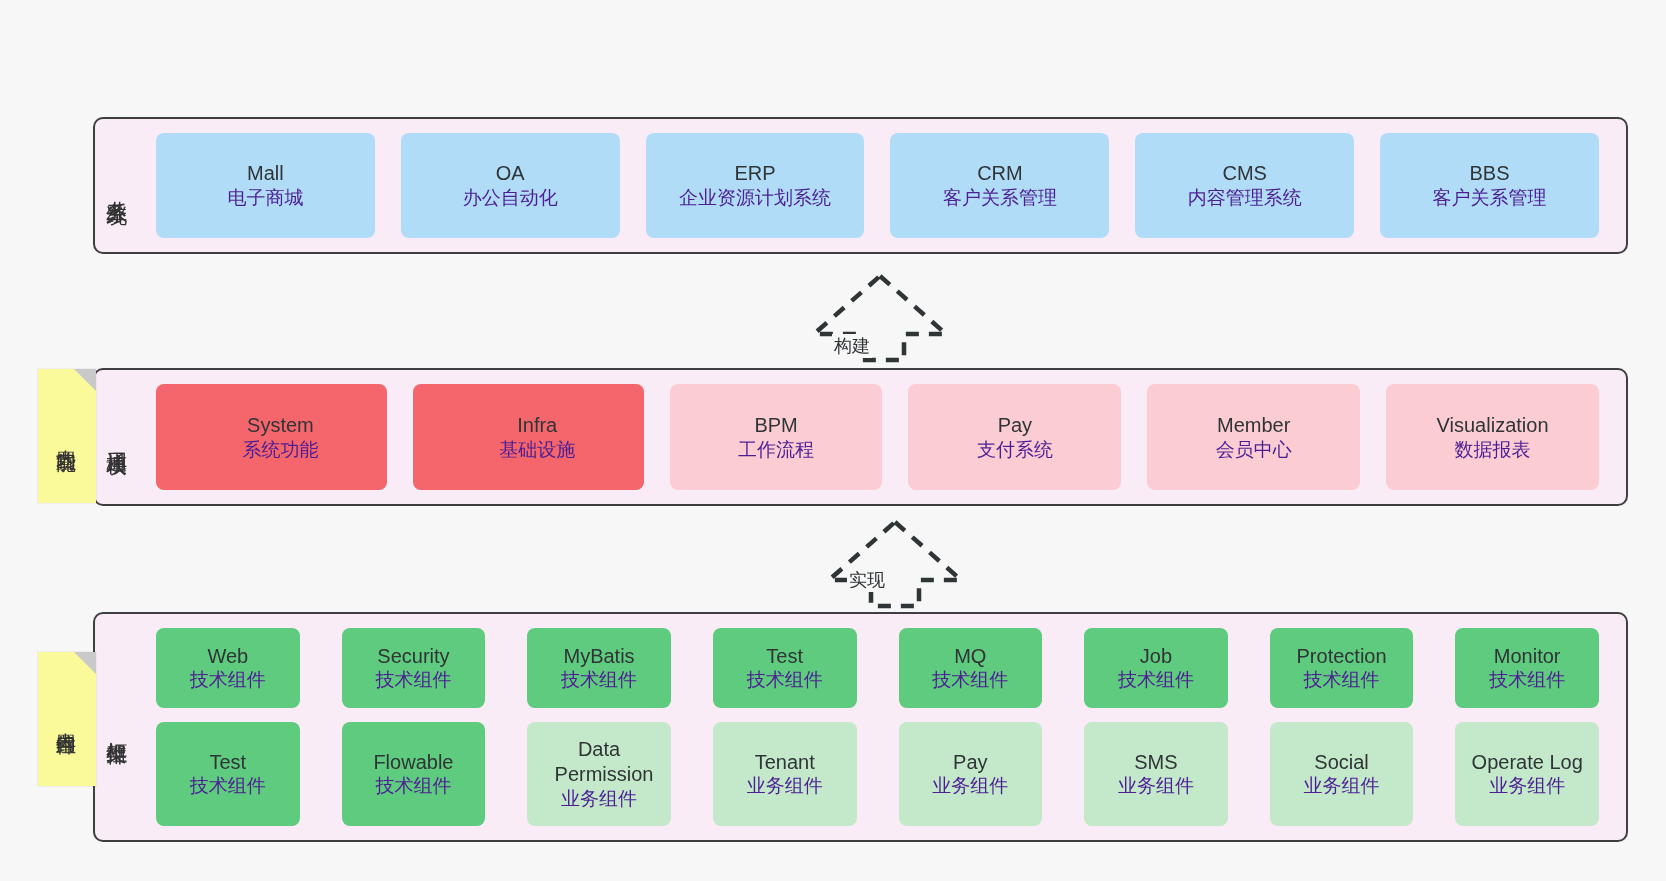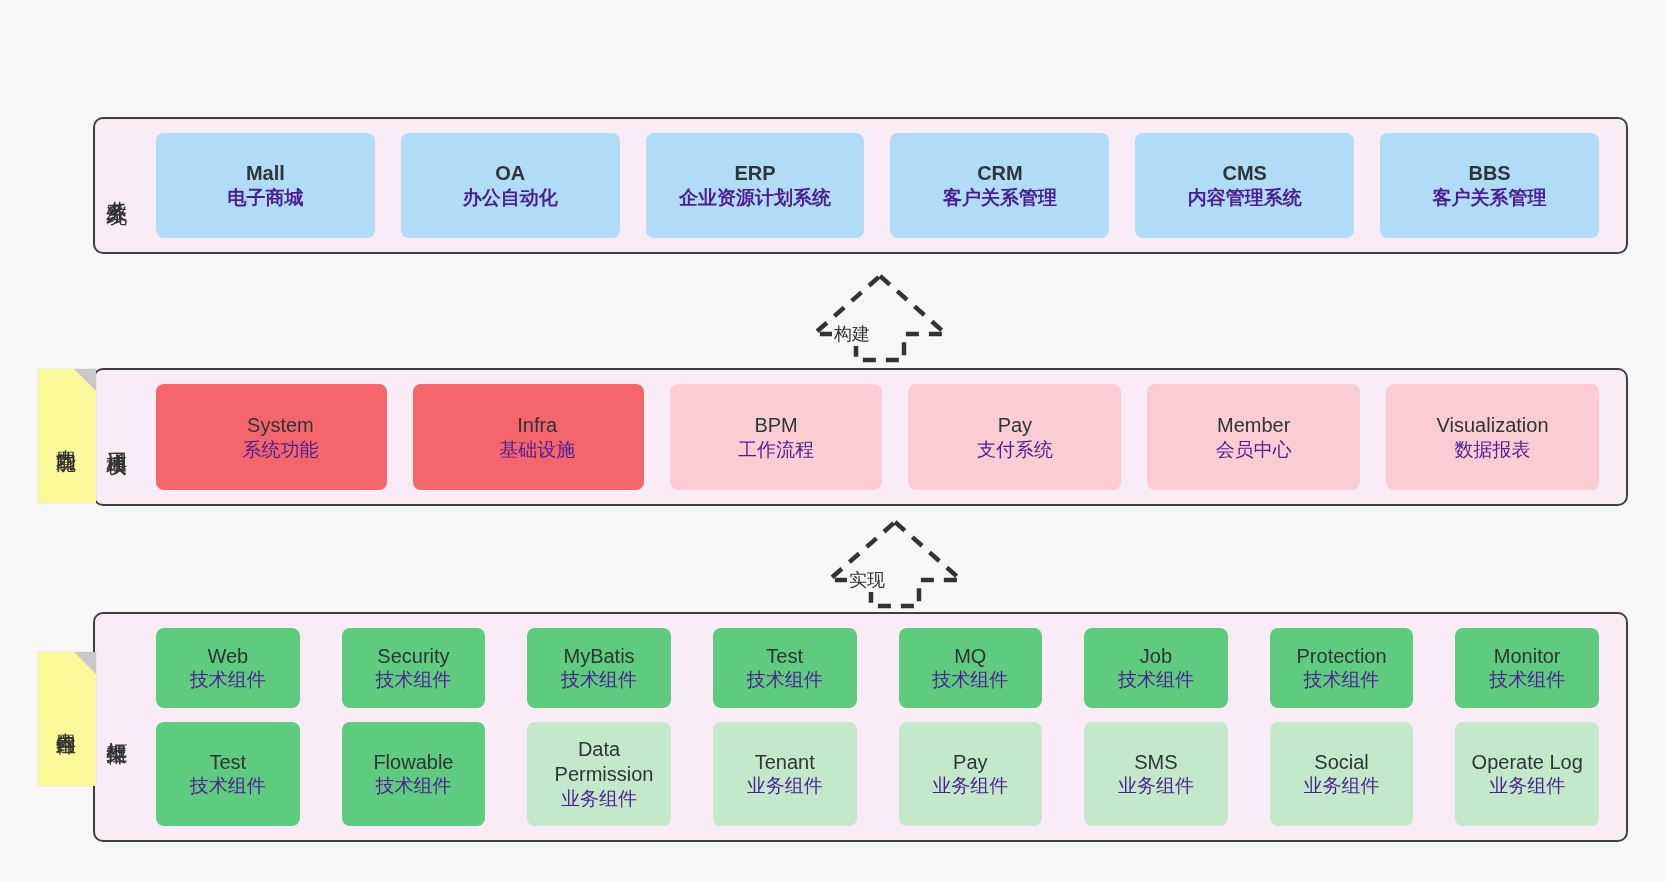--- a/index.html
+++ b/index.html
@@ -79,21 +79,21 @@
   }
   .node .title {
     font-size: 20px;
     color: #2f3436;
     white-space: normal;
   }
   .node .sub {
     font-size: 19px;
     color: #4c1d95;
   }
-  .node.blue      { background: #b1dcf8; font-weight: bold; }
+  .node.blue      { background: #b1dcf8; }
   .node.red       { background: #f4666c; padding-left: 24px; }
   .node.pink      { background: #fbcdd2; }
   .node.green     { background: #5fcb7e; }
   .node.lightgreen{ background: #c3e9ca; }
 
   
   .note {
     position: absolute;
     background: #fbfa9a;
     box-sizing: border-box;
@@ -171,21 +171,21 @@
         <span class="title">BBS</span>
         <span class="sub">客户关系管理</span>
       </div>
     </div>
   </div>
 
   <div class="arrow" style="left:800px; top:272px; width:160px; height:90px;">
     <svg width="160" height="90" viewBox="0 0 160 90">
       <path d="M80 4 L146 62 L104 62 L104 88 L56 88 L56 62 L14 62 Z" fill="none" stroke="#2f3436" stroke-width="4.5" stroke-dasharray="13 10" stroke-linejoin="miter"></path>
     </svg>
-    <span class="arrow-label" style="left:32px; top:50px;">构建</span>
+    <span class="arrow-label" style="left:32px; top:62px;">构建</span>
   </div>
 
   <div class="band" id="band-common" style="left:93px; top:368px; width:1535px; height:138px;">
     <div class="band-title">通用模块</div>
     <div class="band-cells">
       <div class="node red">
         <span class="title">System</span>
         <span class="sub">系统功能</span>
       </div>
       <div class="node red">

